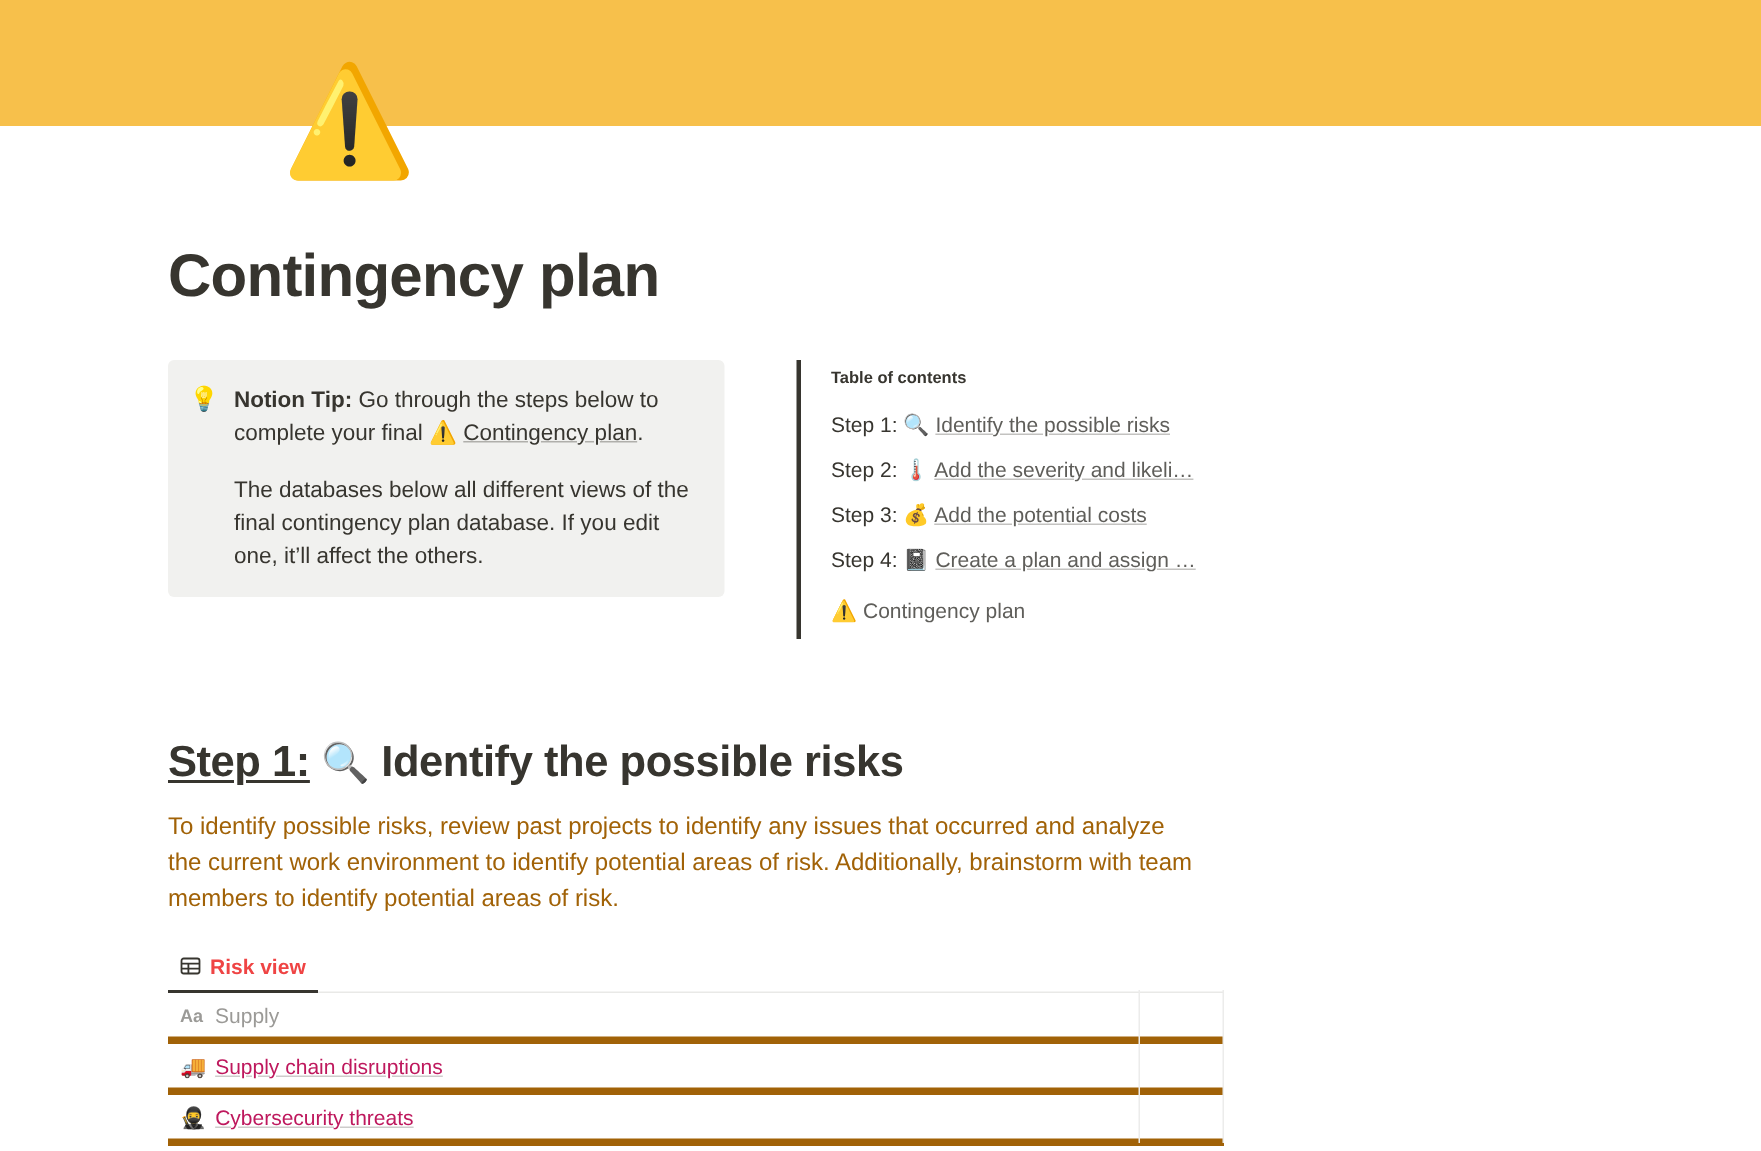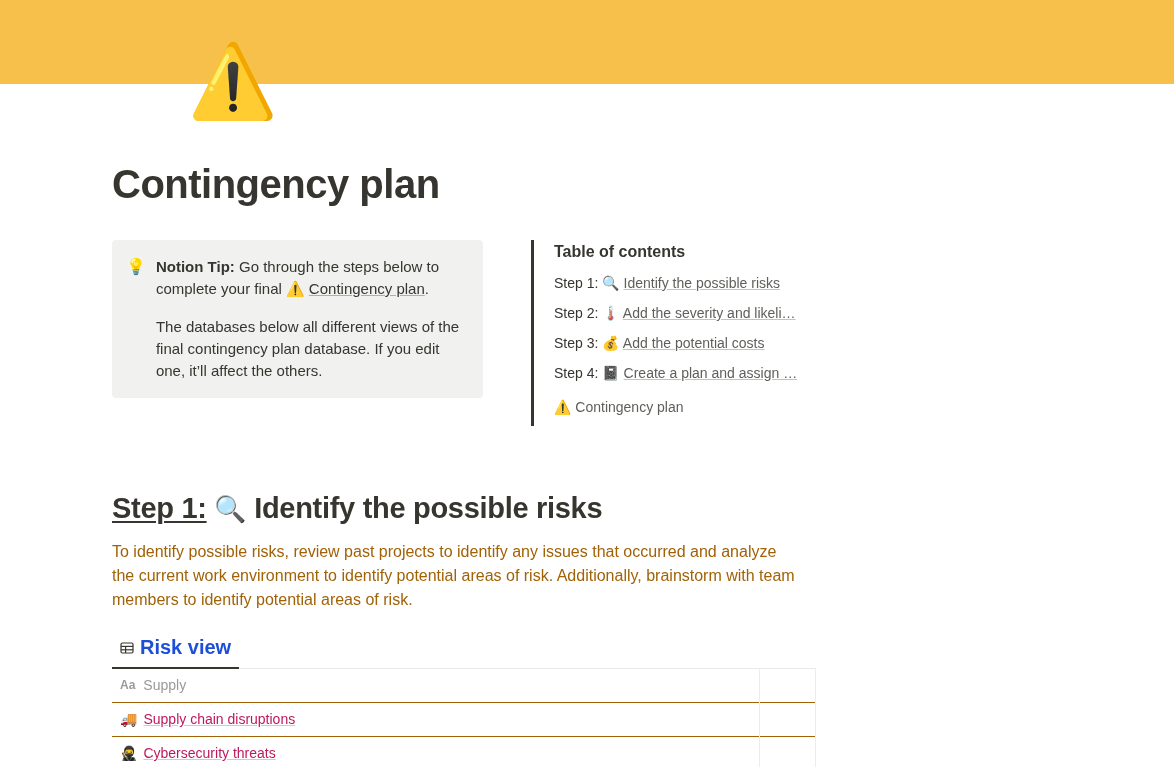--- a/index.html
+++ b/index.html
@@ -83,21 +83,21 @@
     text-decoration-color: rgba(55,53,47,0.35);
   }
 
   
   .toc {
     border-left: 3px solid #37352f;
     padding-left: 20px;
     min-width: 290px;
   }
   .toc-title {
-    font-size: 16px;
+    font-size: 11px;
     font-weight: bold;
     margin: 0 0 8px 0;
     line-height: 24px;
   }
   .toc-item {
     display: block;
     font-size: 14px;
     line-height: 22px;
     margin-bottom: 8px;
     color: #37352f;
@@ -141,40 +141,40 @@
   .db-tabs {
     display: flex;
     align-items: center;
     border-bottom: 1px solid #e9e9e7;
     width: 704px;
   }
   .db-tab {
     display: flex;
     align-items: center;
     gap: 6px;
-    font-size: 20px;
+    font-size: 14px;
     font-weight: bold;
     padding: 6px 8px 8px 8px;
-    color: #1d4ed8;
+    color: #ef4444;
     border-bottom: 2px solid #37352f;
     margin-bottom: -1px;
   }
   .db-tab .grid-icon {
     display: inline-block;
     width: 14px; height: 14px;
     position: relative;
   }
   .db-tab .grid-icon svg { display: block; }
 
   .db-table { width: 704px; }
   .db-row {
     display: flex;
-    border-bottom: 1px solid #a16207;
+    border-bottom: 5px solid #a16207;
     height: 34px;
-    align-items: flex-end;
+    align-items: center;
   }
   .db-cell-main {
     flex: 0 0 648px;
     display: flex;
     align-items: center;
     gap: 6px;
     padding-left: 8px;
     font-size: 14px;
     border-right: 1px solid #ececeb;
     height: 34px;

